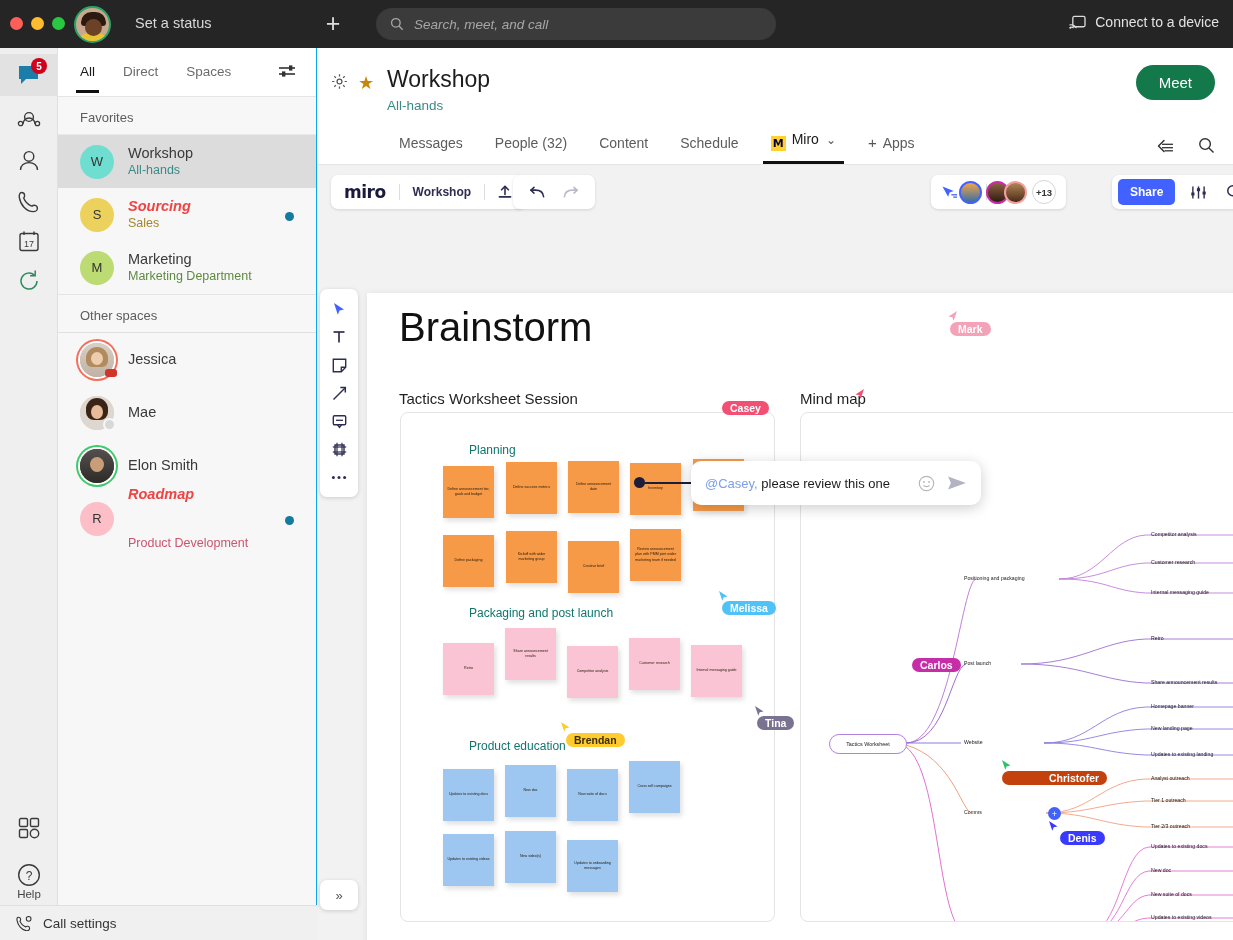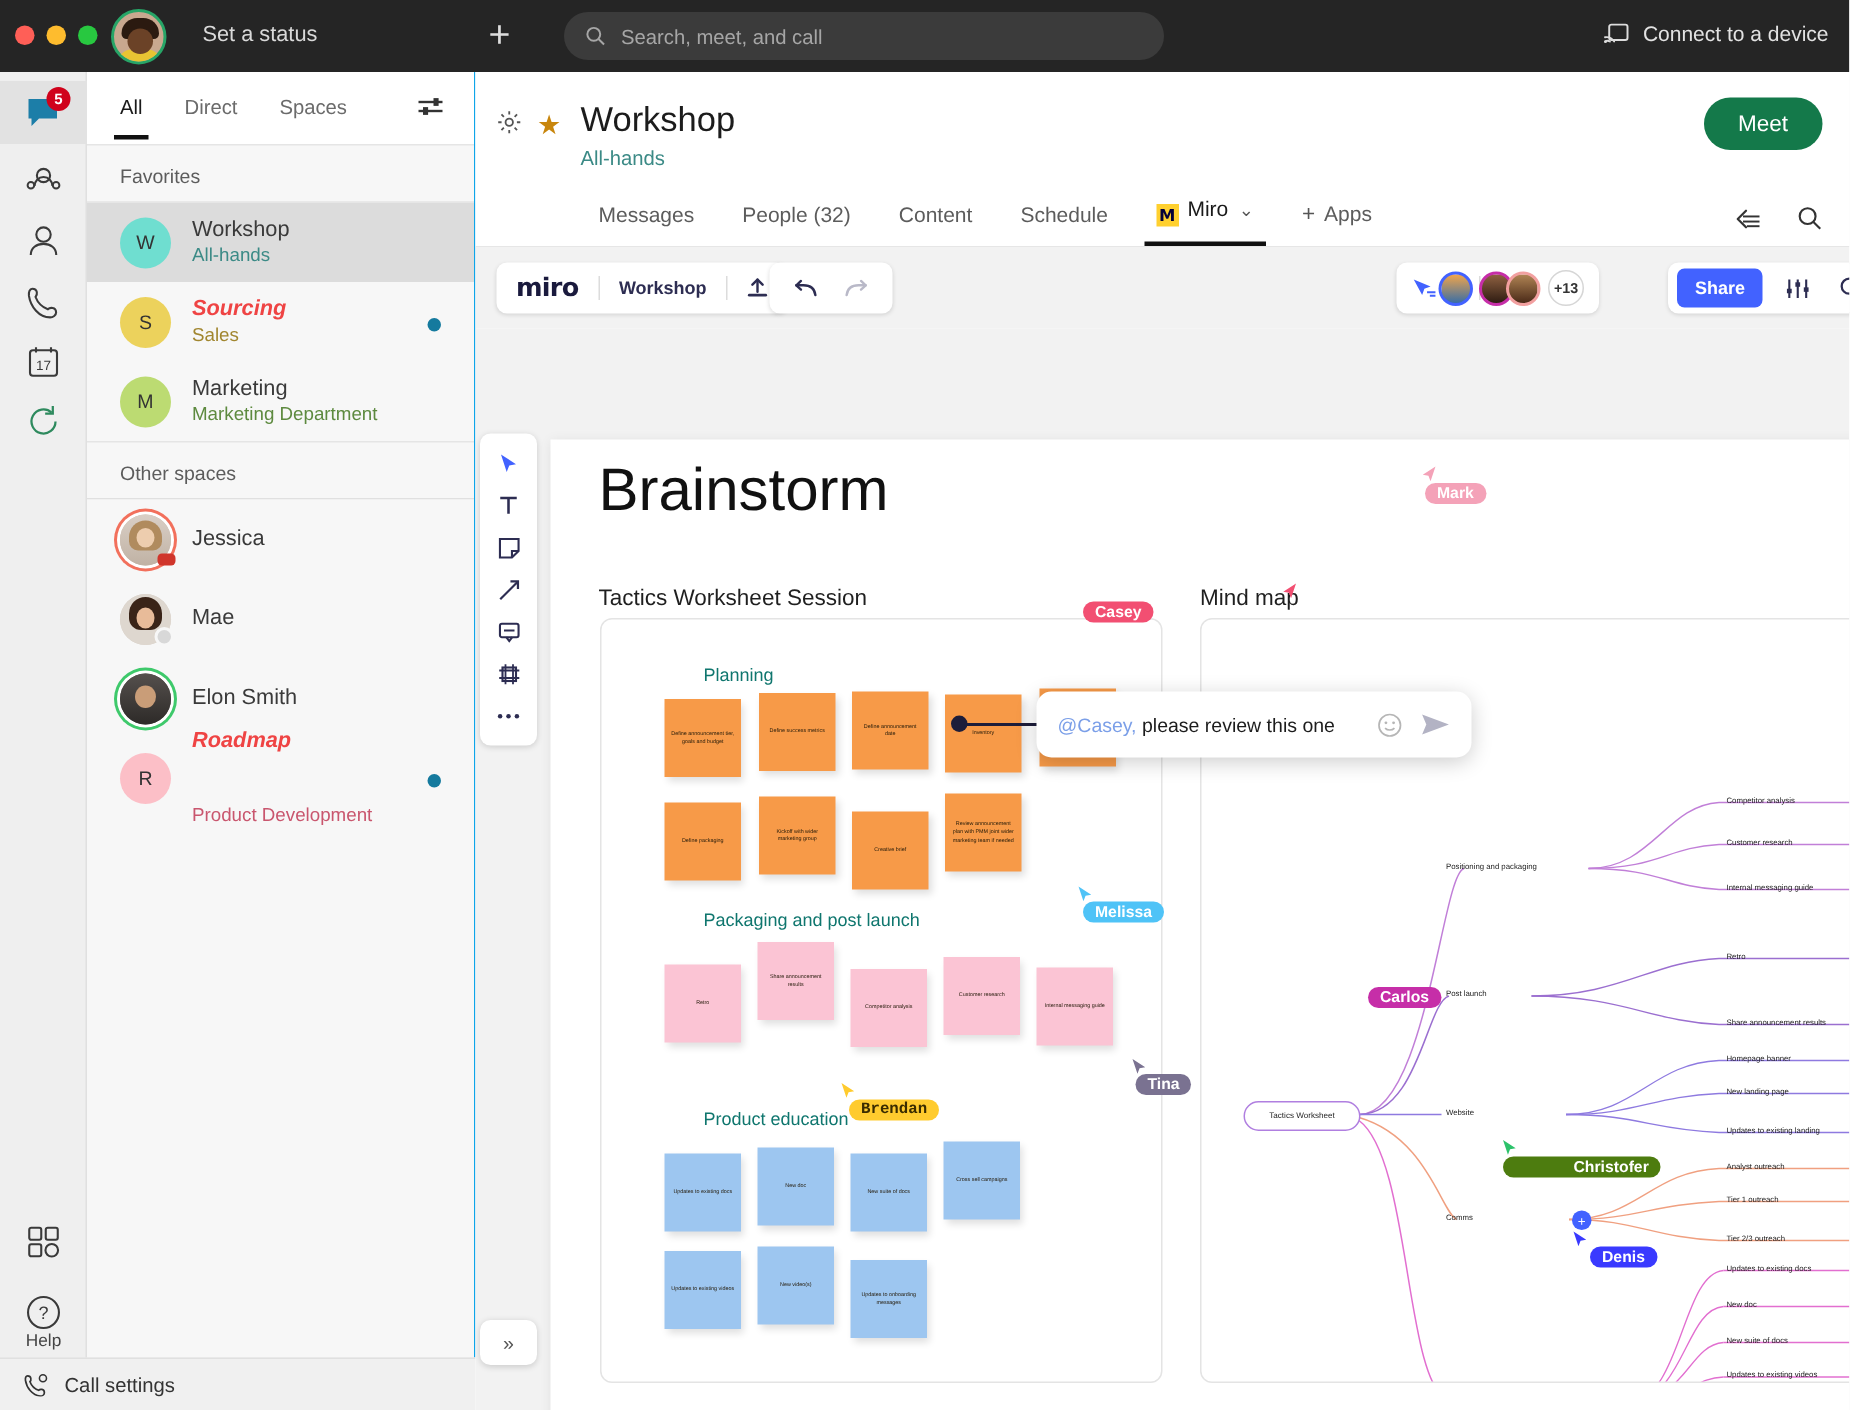--- a/index.html
+++ b/index.html
@@ -19,21 +19,21 @@
   .t-red{ background:#ff5f57; } .t-yellow{ background:#febc2e; } .t-green{ background:#28c840; }
   .me-avatar { position:absolute; left:74px; top:6px; width:37px; height:37px; border-radius:50%;
       border:2px solid #27a567; overflow:hidden; background:#c9a88f; }
   .me-avatar .face { position:absolute; left:8px; top:9px; width:19px; height:19px; border-radius:50%; background:#5a3826; }
   .me-avatar .body { position:absolute; left:2px; top:25px; width:30px; height:16px; border-radius:10px 10px 0 0; background:#e8c433; }
   .me-avatar .hair { position:absolute; left:5px; top:4px; width:25px; height:14px; border-radius:12px 12px 4px 4px; background:#2b1a10; }
   .status-text { position:absolute; left:135px; top:15px; color:#d9d9d9; font-size:14.5px; }
   .plus-btn { position:absolute; left:320px; top:12px; width:26px; height:26px; color:#ddd; font-size:25px;
       line-height:23px; text-align:center; font-weight:300; cursor:pointer; }
   .searchbar { position:absolute; left:376px; top:8px; width:400px; height:32px; border-radius:16px;
-      background:#3b3b3b; display:flex; align-items:center; padding:16px 14px; cursor:text; }
+      background:#3b3b3b; display:flex; align-items:center; padding:16px 14px; cursor:text;font-style:italic; }
   .searchbar .ph { color:#a6a6a6; font-size:13.5px; margin-left:10px; }
   .connect { position:absolute; right:14px; top:14px; display:flex; align-items:center; gap:9px;
       color:#e2e2e2; font-size:14px; cursor:pointer; }
 
   
   .rail { position:absolute; left:0; top:48px; width:58px; height:892px; background:#efefef;
       border-right:1px solid #e0e0e0; }
   .rail-item { position:absolute; left:0; width:58px; height:42px; display:flex; align-items:center;
       justify-content:center; cursor:pointer; }
   .rail-item.active { background:#e2e2e2; }
@@ -623,21 +623,21 @@
                 <path d="M1 1l8.5 5.5-3.8.7-1.4 3.6z" fill="#3a3aff"></path>
               </svg>
           </div>
           <div class="ctag" style="position:absolute;left:259px;top:418px;background:#3a3aff;">Denis</div>
 
           <div class="cursor-tag" style="left:200px; top:346px;">
             <svg width="11" height="13" viewBox="0 0 11 13">
                 <path d="M1 1l8.5 5.5-3.8.7-1.4 3.6z" fill="#2cc26a"></path>
               </svg>
           </div>
-          <div class="ctag" style="position:absolute;left:201px;top:358px;background:#4d7c0f;padding-left:47px;">Christofer</div>
+          <div class="ctag" style="position:absolute;left:201px;top:358px;background:#c2410c;padding-left:47px;">Christofer</div>
 
           <div class="cursor-tag" style="left:146px; top:244px;">
             <svg width="11" height="13" viewBox="0 0 11 13">
                 <path d="M1 1l8.5 5.5-3.8.7-1.4 3.6z" fill="#c62ea8"></path>
               </svg>
           </div>
           <div class="ctag" style="position:absolute;left:111px;top:245px;background:#c62ea8;">Carlos</div>
         </div>
 
         <div class="cursor-tag" style="left:580px; top:17px;">
@@ -659,21 +659,21 @@
               <path d="M1 1l8.5 5.5-3.8.7-1.4 3.6z" fill="#4fc3f7"></path>
             </svg>
         </div>
         <div class="ctag" style="position:absolute;left:355px;top:308px;background:#4fc3f7;">Melissa</div>
 
         <div class="cursor-tag" style="left:193px; top:428px;">
           <svg width="11" height="13" viewBox="0 0 11 13">
               <path d="M1 1l8.5 5.5-3.8.7-1.4 3.6z" fill="#ffcb2e"></path>
             </svg>
         </div>
-        <div class="ctag" style="position:absolute;left:199px;top:440px;background:#ffcb2e;color:#3a2c00;font-family:Liberation Mono, monospace;">Brendan</div>
+        <div class="ctag" style="position:absolute;left:199px;top:440px;background:#ffcb2e;color:#3a2c00;">Brendan</div>
 
         <div class="cursor-tag" style="left:387px; top:412px;">
           <svg width="11" height="13" viewBox="0 0 11 13">
               <path d="M1 1l8.5 5.5-3.8.7-1.4 3.6z" fill="#7a7291"></path>
             </svg>
         </div>
         <div class="ctag" style="position:absolute;left:390px;top:423px;background:#7a7291;">Tina</div>
 
         <div class="cdot" style="left:267px; top:184px;"></div>
         <div class="cline" style="left:276px; top:189px; width:50px;"></div>

